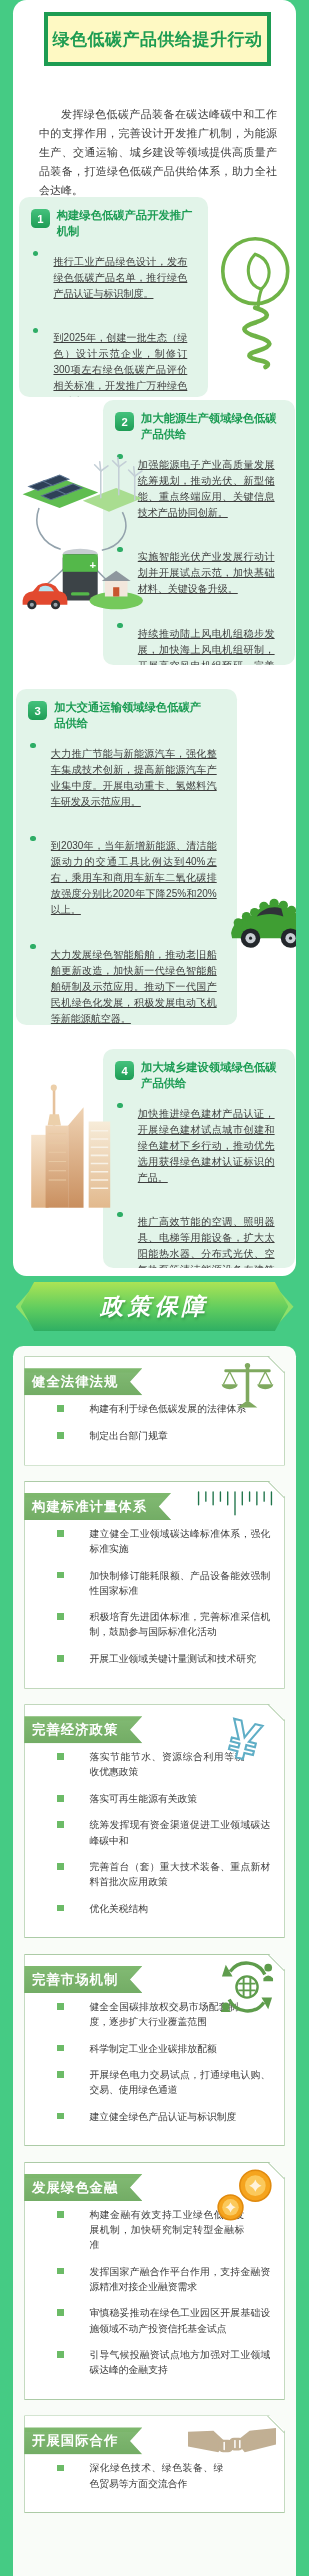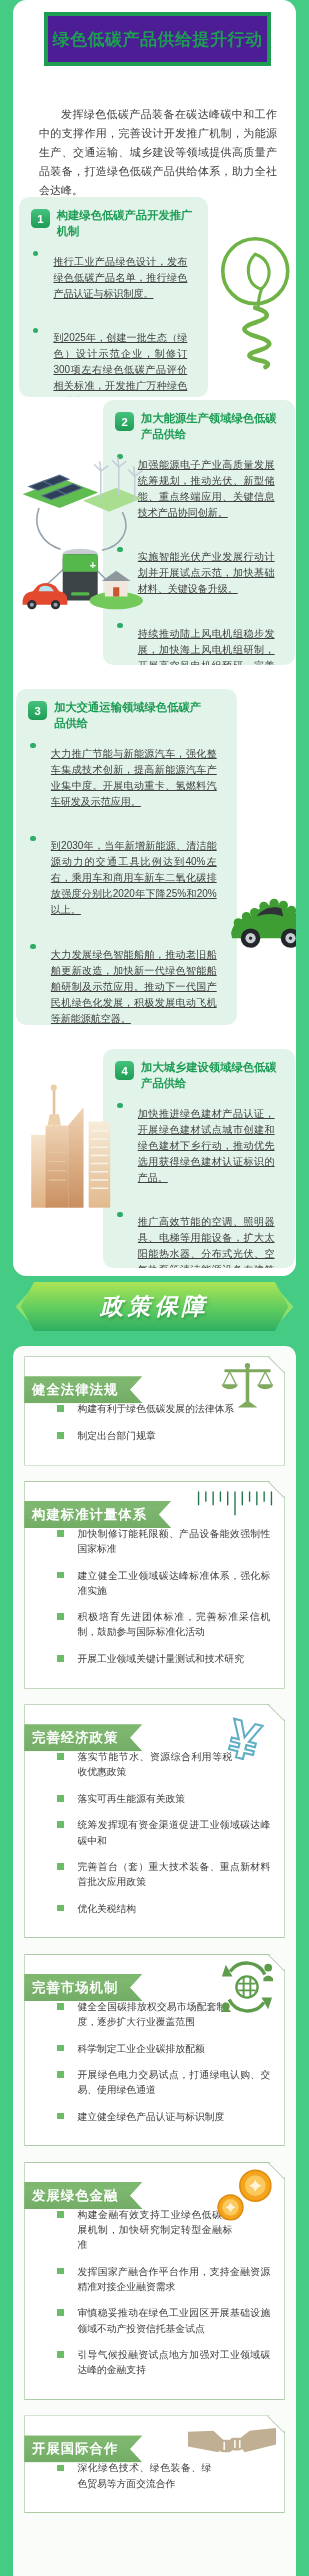--- a/index.html
+++ b/index.html
@@ -1,21 +1,21 @@
 <!DOCTYPE html>
 <html style="font-size:8.2px"><head>
 <meta charset="utf-8">
 <style>
   html,body{margin:0;padding:0;background:#45cb84;}
   *{box-sizing:border-box;font-family:"Liberation Sans","DejaVu Sans",sans-serif;}
   #page{position:relative;width:309px;height:3035px;background:#45cb84;overflow:hidden;margin:0 auto;}
 
   
   .hero-card{position:absolute;left:13px;top:0;width:283px;height:1276px;background:#ffffff;border-radius:0 0 13.4px 13.4px;border-top-left-radius:13.4px;border-top-right-radius:13.4px;overflow:hidden;}
-  .title-box{position:absolute;left:31px;top:12.4px;width:227px;height:54px;border:4.6px solid #1d9c52;display:flex;align-items:center;justify-content:center;background:#4c1d95;}
+  .title-box{position:absolute;left:31px;top:12.4px;width:227px;height:54px;border:4.6px solid #1d9c52;display:flex;align-items:center;justify-content:center;background:#fef9c3;}
   .title-box span{color:#1d9c52;font-size:17px;font-weight:900;letter-spacing:0.5px;white-space:nowrap;}
   .intro{position:absolute;left:26px;top:94px;width:238px;font-size:11px;line-height:1.72;color:#3c3c3c;text-align:justify;text-indent:2em;}
 
   .sec-card{position:absolute;background:#e2f4e9;border-radius:10.3px;padding:11.3px 12.4px 5.2px 12.4px;overflow:hidden;}
   .sec-head{display:flex;align-items:flex-start;margin-bottom:7.2px;}
   .num-badge{flex:0 0 18.5px;width:18.5px;height:18.5px;border-radius:4.6px;background:linear-gradient(180deg,#45c27d,#1e9c55);color:#fff;font-size:11.3px;font-weight:bold;display:flex;align-items:center;justify-content:center;margin-right:7.2px;margin-top:1px;}
   .sec-title{font-size:11.3px;font-weight:900;color:#1c9c54;line-height:1.35;max-width:155px;}
   .sec-bullets{list-style:none;margin:0;padding:0 0 0 1px;}
   .sec-bullets li{display:flex;margin-bottom:12.4px;}
   .dot{flex:0 0 5.2px;width:5.2px;height:5.2px;border-radius:50%;background:#2ead66;margin:5.2px 7.2px 0 1px;}
@@ -38,25 +38,25 @@
   .banner .wing.l{left:0;clip-path:polygon(100% 0,100% 100%,0 50%);}
   .banner .wing.r{right:0;clip-path:polygon(0 0,0 100%,100% 50%);}
   .banner .body{position:absolute;left:5.2px;right:5.2px;top:0;bottom:0;background:linear-gradient(180deg,#abe455 0%,#5ecc5f 55%,#2faf63 100%);clip-path:polygon(13.4px 0,calc(100% - 13.4px) 0,100% 50%,calc(100% - 13.4px) 100%,13.4px 100%,0 50%);}
   .banner .txt{position:absolute;left:0;right:0;top:0;bottom:0;display:flex;align-items:center;justify-content:center;color:#ffffff;font-size:23px;font-weight:900;font-style:italic;letter-spacing:4.1px;text-shadow:1px 2.1px 2.6px rgba(18,92,47,.40);}
   #banner-policy{top:1282px;}
 
   
   .policy-card{position:absolute;left:13px;top:1346px;width:283px;height:1350px;background:#f9fcf8;border-radius:10.3px;padding:10.3px 11.3px 4.1px 11.3px;overflow:hidden;}
   .group{position:relative;background:#ffffff;border:1px solid #accba6;margin-bottom:15.5px;padding:44px 13.4px 10.3px 31px;clip-path:polygon(0 0,calc(100% - 15.5px) 0,100% 15.5px,100% 100%,0 100%);}
   .group .cutline{position:absolute;top:7.2px;right:-4.1px;width:24px;height:1px;background:#accba6;transform:rotate(45deg);}
-  .ribbon{position:absolute;left:-6.7px;top:19px;z-index:1;background:linear-gradient(180deg,#7fb96f,#67a458);color:#fff;font-size:13.4px;font-weight:900;letter-spacing:1px;line-height:27px;padding:0 24px 0 13.4px;clip-path:polygon(0 0,100% 0,calc(100% - 12.4px) 50%,100% 100%,0 100%);text-align:right;}
+  .ribbon{position:absolute;left:-6.7px;top:11px;z-index:1;background:linear-gradient(180deg,#7fb96f,#67a458);color:#fff;font-size:13.4px;font-weight:900;letter-spacing:1px;line-height:27px;padding:0 24px 0 13.4px;clip-path:polygon(0 0,100% 0,calc(100% - 12.4px) 50%,100% 100%,0 100%);text-align:right;}
   .ribbon i{position:absolute;left:4.1px;top:4.1px;right:-4.1px;bottom:-4.1px;background:rgba(137,190,126,.35);z-index:-1;clip-path:polygon(0 0,100% 0,calc(100% - 12.4px) 50%,100% 100%,0 100%);}
   .g-icon{position:absolute;top:5.2px;right:8.2px;}
   .g-items{list-style:none;margin:0;padding:0;}
-  .g-items li{display:flex;margin-bottom:11.3px;}
+  .g-items li{display:flex;margin-bottom:11.3px;gap:12px;}
   .sq{flex:0 0 6.7px;width:6.7px;height:6.7px;background:#6cbb67;margin:4.1px 13.4px 0 1px;}
   .g-items p{margin:0;font-size:9.8px;line-height:1.55;color:#3a3a3a;text-align:justify;}
 </style>
 </head>
 <body>
 
 <div id="page">
 
   <div class="hero-card">
     <div class="title-box">
@@ -316,25 +316,25 @@
             <line x1="106" y1="10" x2="106" y2="38"></line>
             <line x1="122" y1="10" x2="122" y2="30"></line>
             <line x1="138" y1="10" x2="138" y2="38"></line>
             <line x1="154" y1="10" x2="154" y2="30"></line>
             <line x1="170" y1="10" x2="170" y2="38"></line>
         </g>
       </svg>
       <ul class="g-items">
         <li>
             <span class="sq"></span>
+            <p>建立健全工业领域碳达峰标准体系，强化标准实施</p>
+          </li>
+        <li>
+            <span class="sq"></span>
             <p>加快制修订能耗限额、产品设备能效强制性国家标准</p>
-          </li>
-        <li>
-            <span class="sq"></span>
-            <p>建立健全工业领域碳达峰标准体系，强化标准实施</p>
           </li>
         <li>
             <span class="sq"></span>
             <p>积极培育先进团体标准，完善标准采信机制，鼓励参与国际标准化活动</p>
           </li>
         <li>
             <span class="sq"></span>
             <p>开展工业领域关键计量测试和技术研究</p>
           </li>
       </ul>

